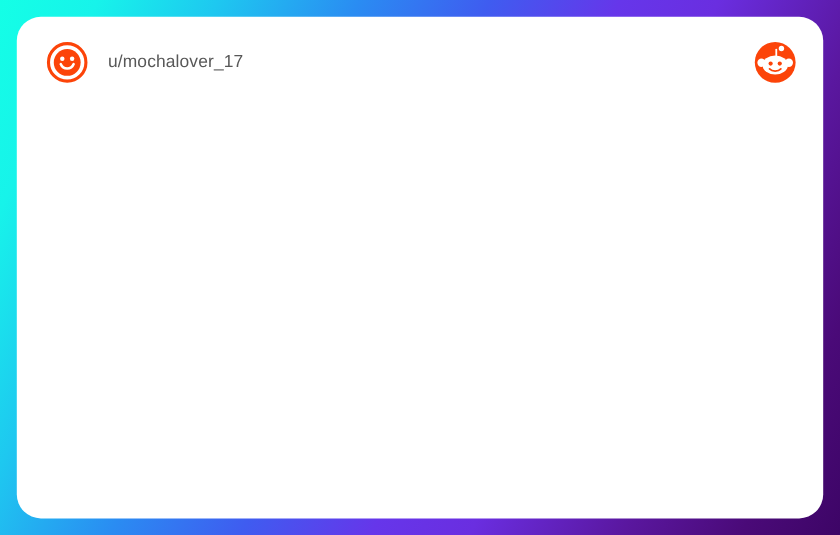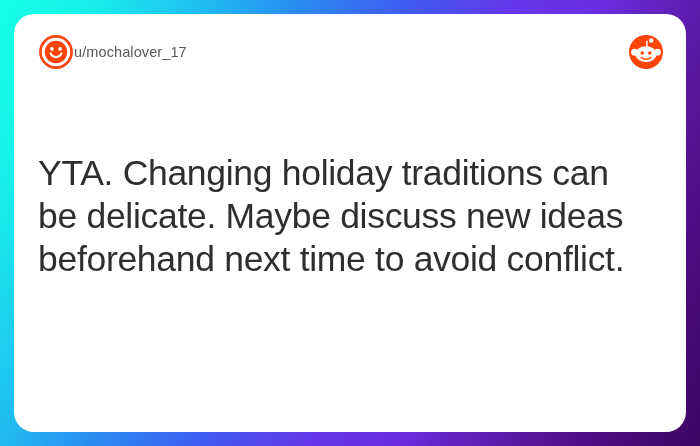--- a/index.html
+++ b/index.html
@@ -60,21 +60,21 @@
     right: 0;
     height: 76px;
     display: flex;
     align-items: center;
     padding: 0 22px 0 24px;
   }
 
   .user-block {
     display: flex;
     align-items: center;
-    gap: 0;
+    gap: 16px;
   }
 
   .avatar {
     width: 36px;
     height: 36px;
     flex: 0 0 36px;
     display: block;
   }
 
   .username {
@@ -149,19 +149,16 @@
         <circle cx="29.4" cy="18.3" r="3.45" fill="#ffffff"></circle>
 
         <circle cx="14.2" cy="19.0" r="1.75" fill="#fc4409"></circle>
         <circle cx="21.8" cy="19.0" r="1.75" fill="#fc4409"></circle>
 
         <path d="M13.3 23.4 a5.6 4.0 0 0 0 9.4 0" fill="none" stroke="#fc4409" stroke-width="1.5" stroke-linecap="round"></path>
       </svg>
 
     </div>
 
-    <div class="card-body">
-      <p class="comment-text">YTA. Changing holiday traditions can be delicate. Maybe discuss new ideas beforehand next time to avoid conflict.</p>
-    </div>
 
   </div>
 
 </div>
 
 </body></html>

